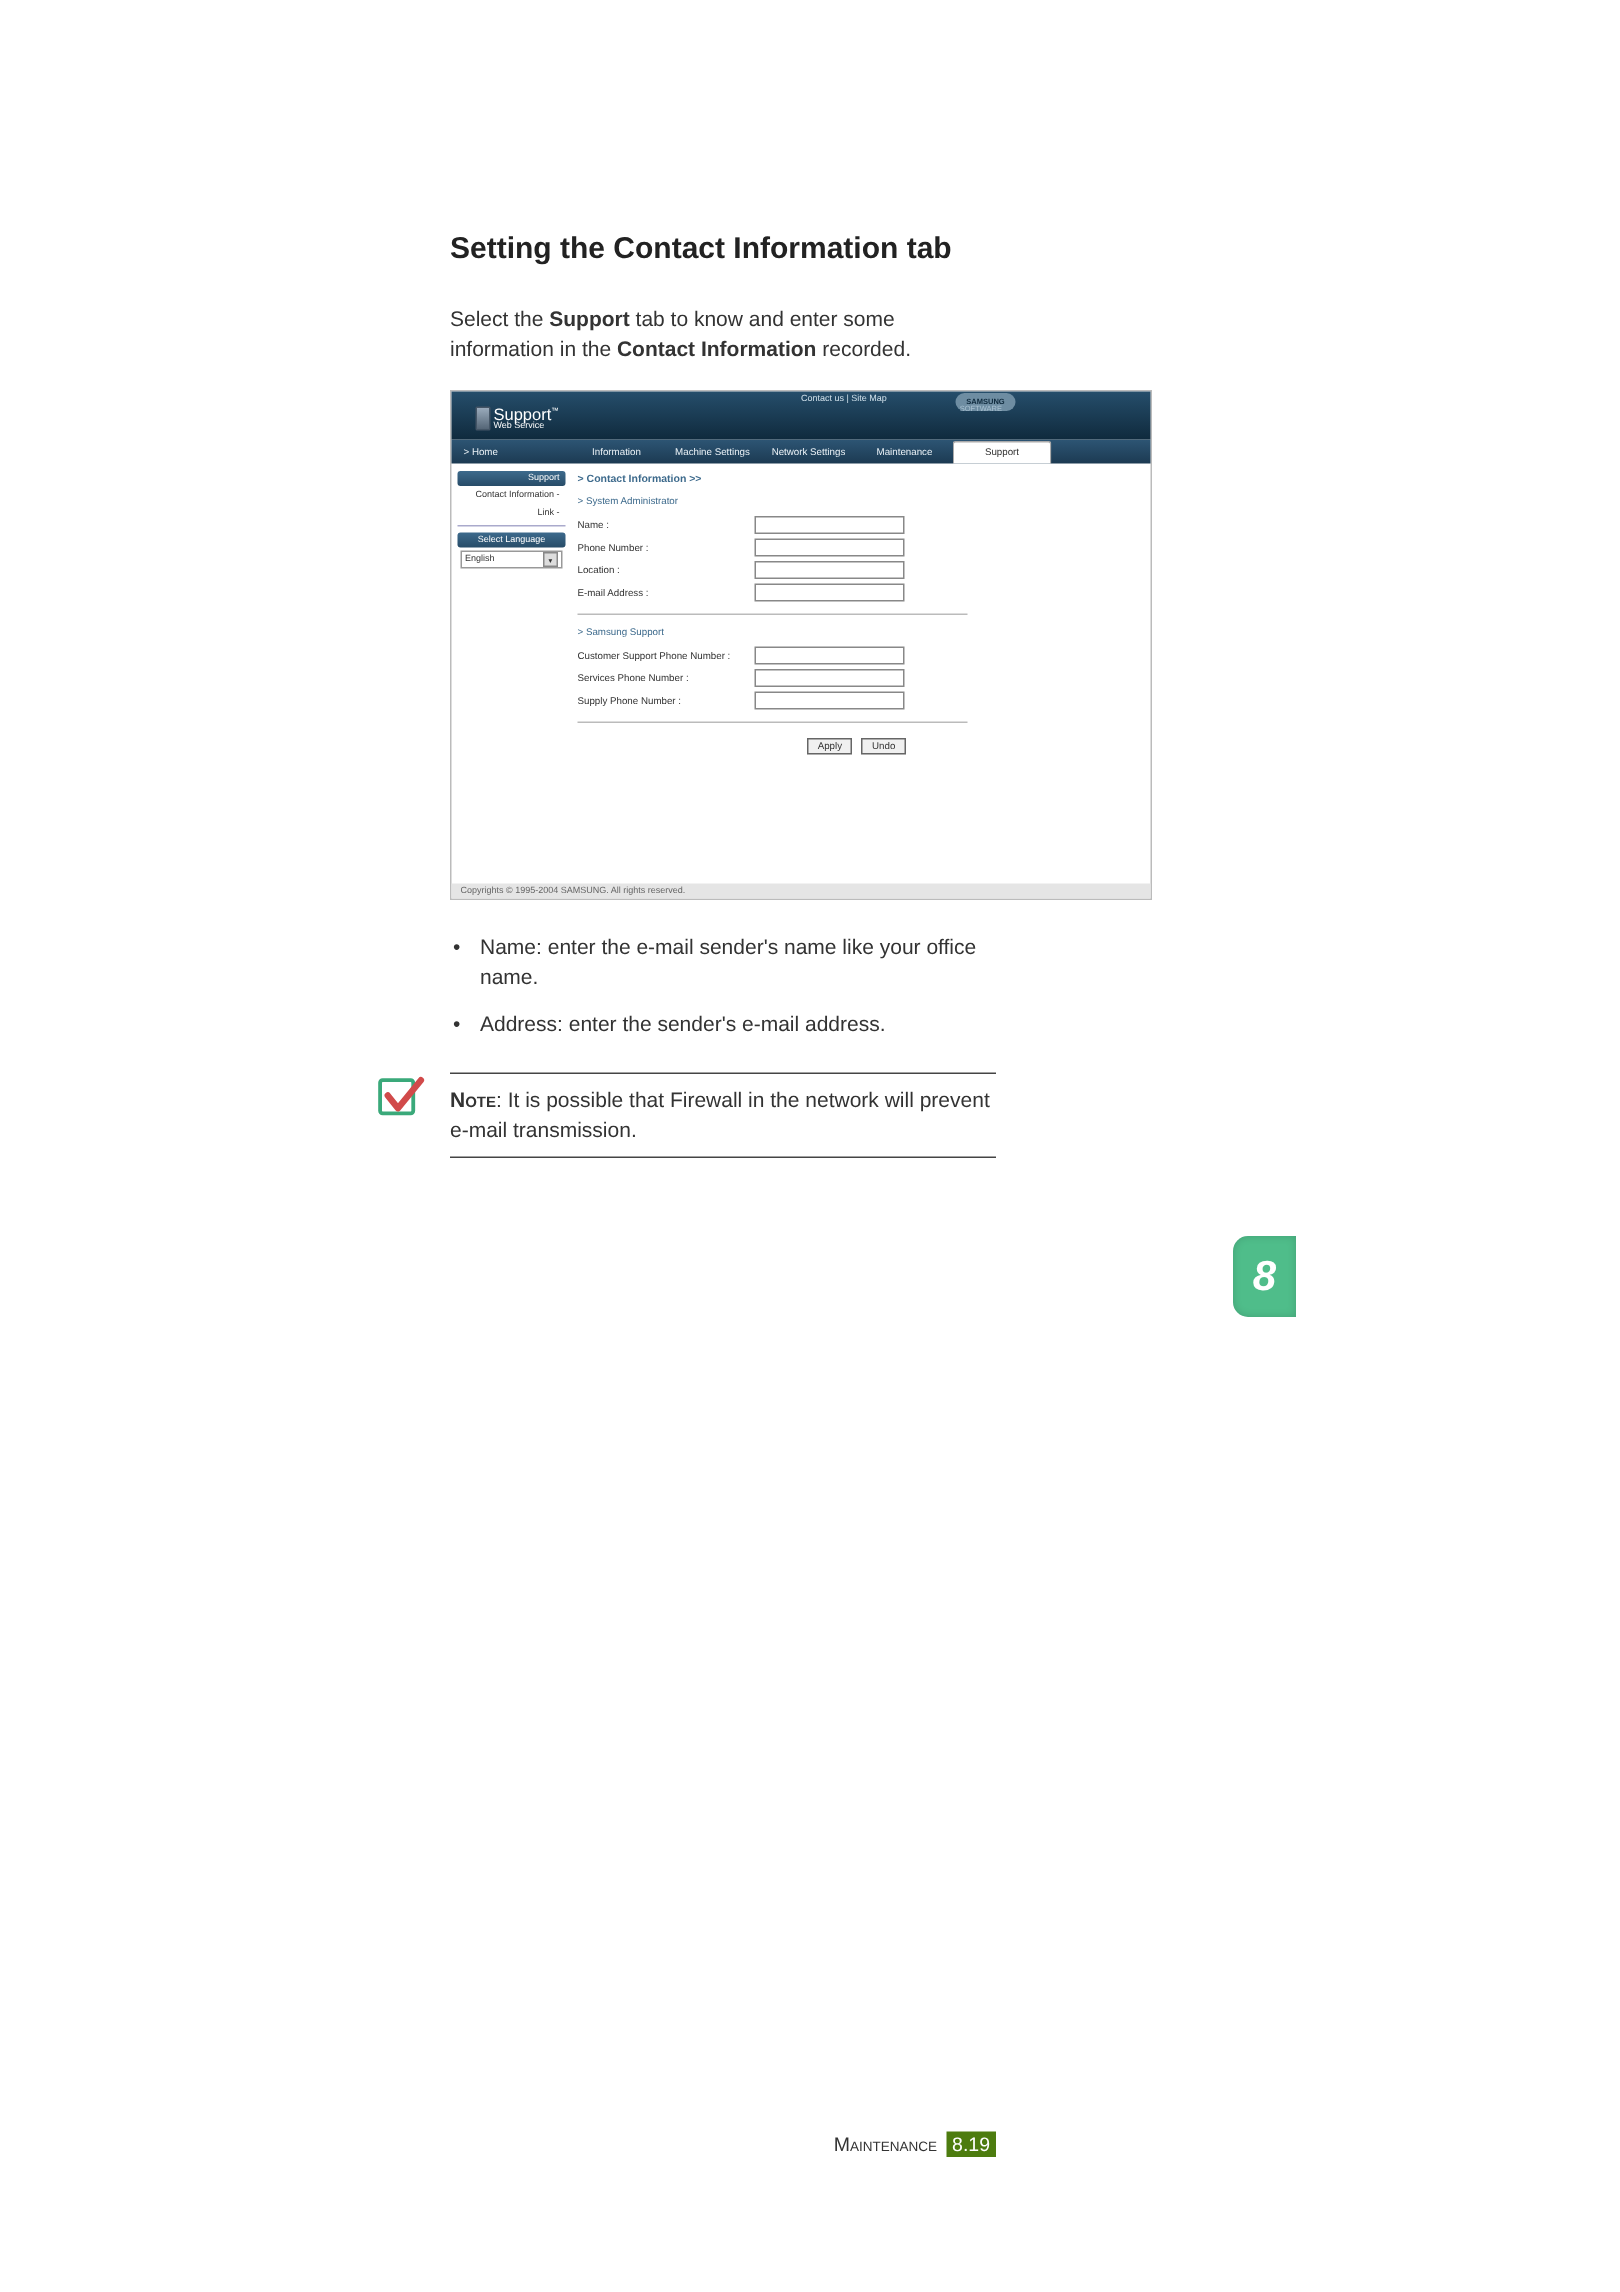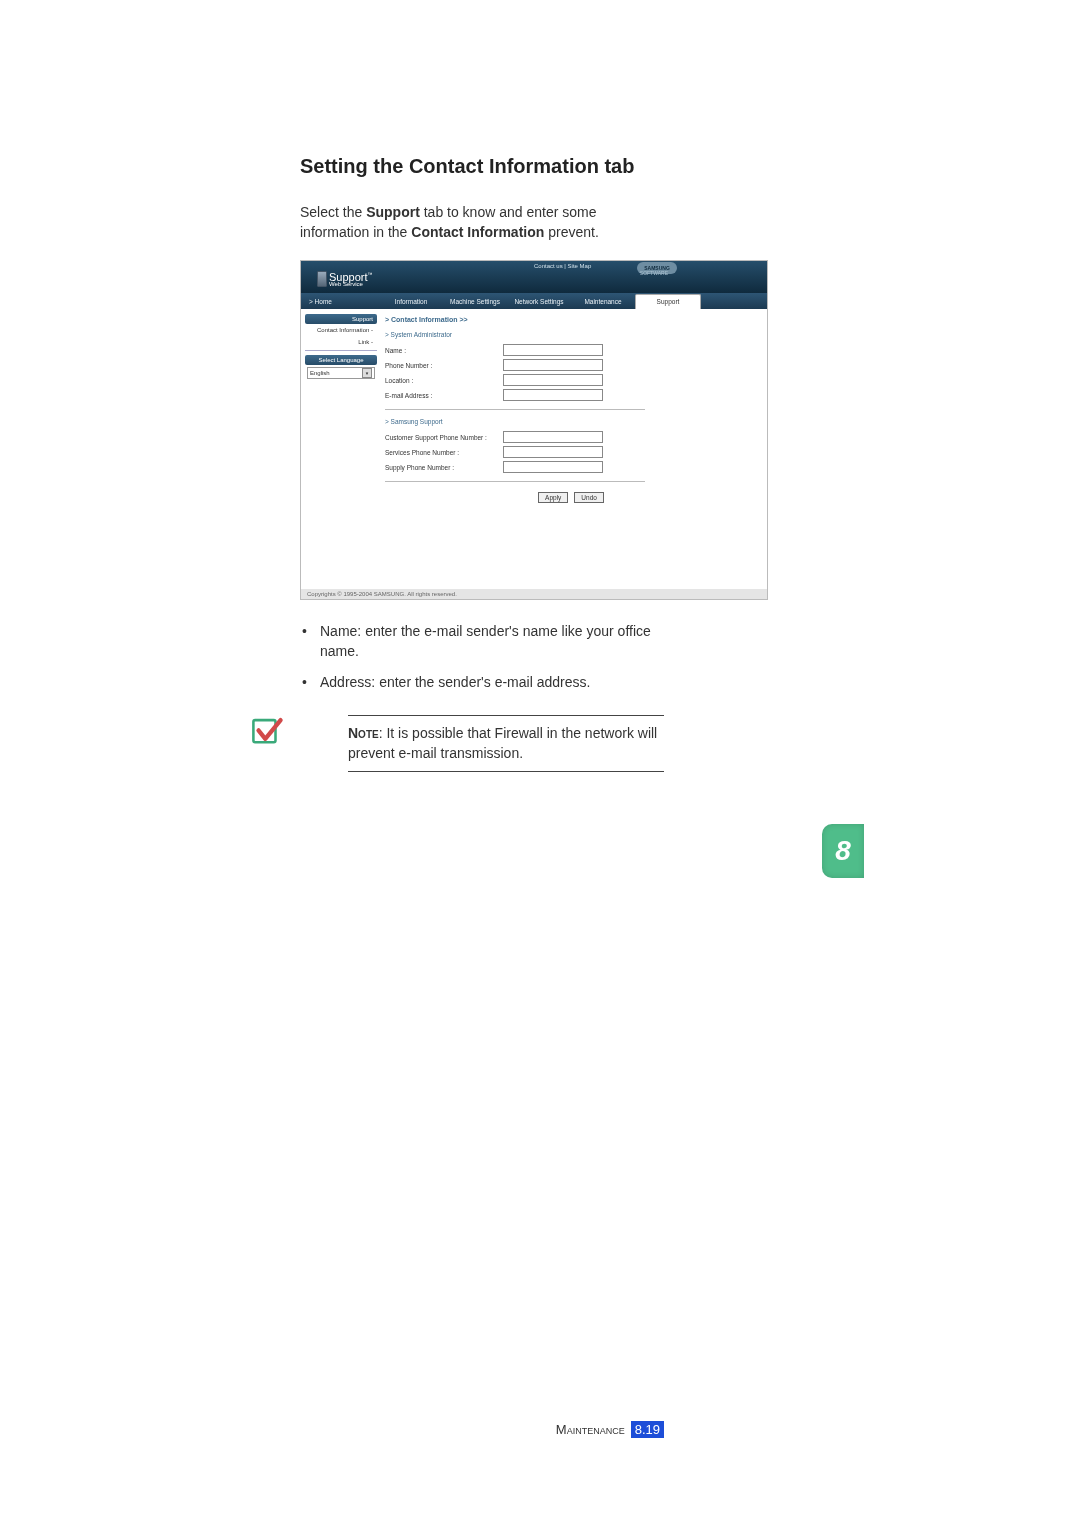--- a/index.html
+++ b/index.html
@@ -244,21 +244,20 @@
     color: #333;
     font-size: 14px;
   }
   ul.bullets li b { font-weight: normal; }
 
   .note-block {
     display: flex;
     align-items: flex-start;
     margin-top: 22px;
     margin-left: -50px;
-    gap: 48px;
   }
   .note-icon {
     width: 34px;
     height: 34px;
     flex: 0 0 34px;
     margin-right: 16px;
   }
   .note-text-wrap {
     flex: 1;
     border-top: 1px solid #444;
@@ -300,34 +299,34 @@
     bottom: 90px;
     right: 200px;
     font-size: 13px;
     color: #333;
     display: flex;
     align-items: center;
     gap: 6px;
   }
   .page-footer .label { font-variant: small-caps; }
   .page-footer .pagebox {
-    background: #1d4ed8;
+    background: #4d7c0f;
     color: #fff;
     padding: 1px 4px;
     font-size: 13px;
   }
 </style>
 </head>
 <body>
 
 <div class="page">
   <h2 class="heading">Setting the Contact Information tab</h2>
 
   <p class="intro">
-    <span>Select the </span><b>Support</b><span> tab to know and enter some information in the </span><b>Contact Information</b><span> prevent.</span>
+    <span>Select the </span><b>Support</b><span> tab to know and enter some information in the </span><b>Contact Information</b><span> recorded.</span>
   </p>
 
   <div class="webui">
     <div class="webui-header">
       <span class="top-links">Contact us  |  Site Map</span>
       <span class="logo-oval">SAMSUNG</span>
       <span class="sub">SOFTWARE</span>
       <div class="brand">
         <span class="icon"></span>
         <span class="brand-wrap">

